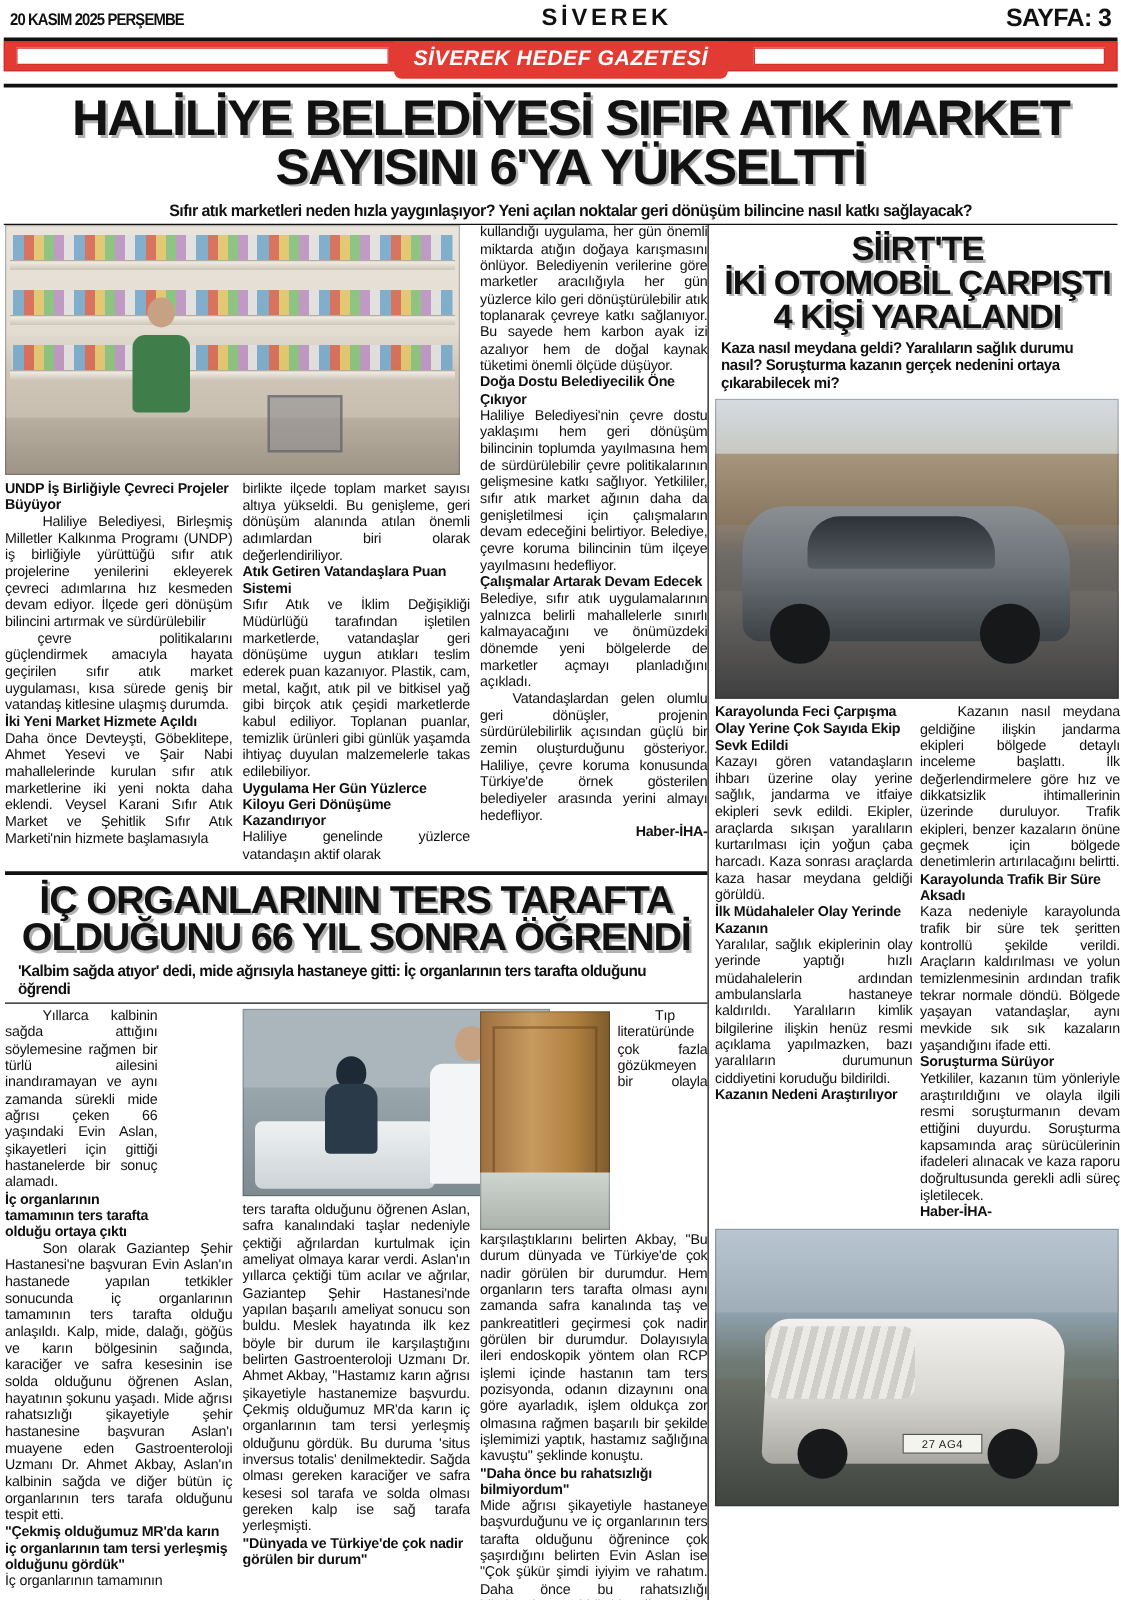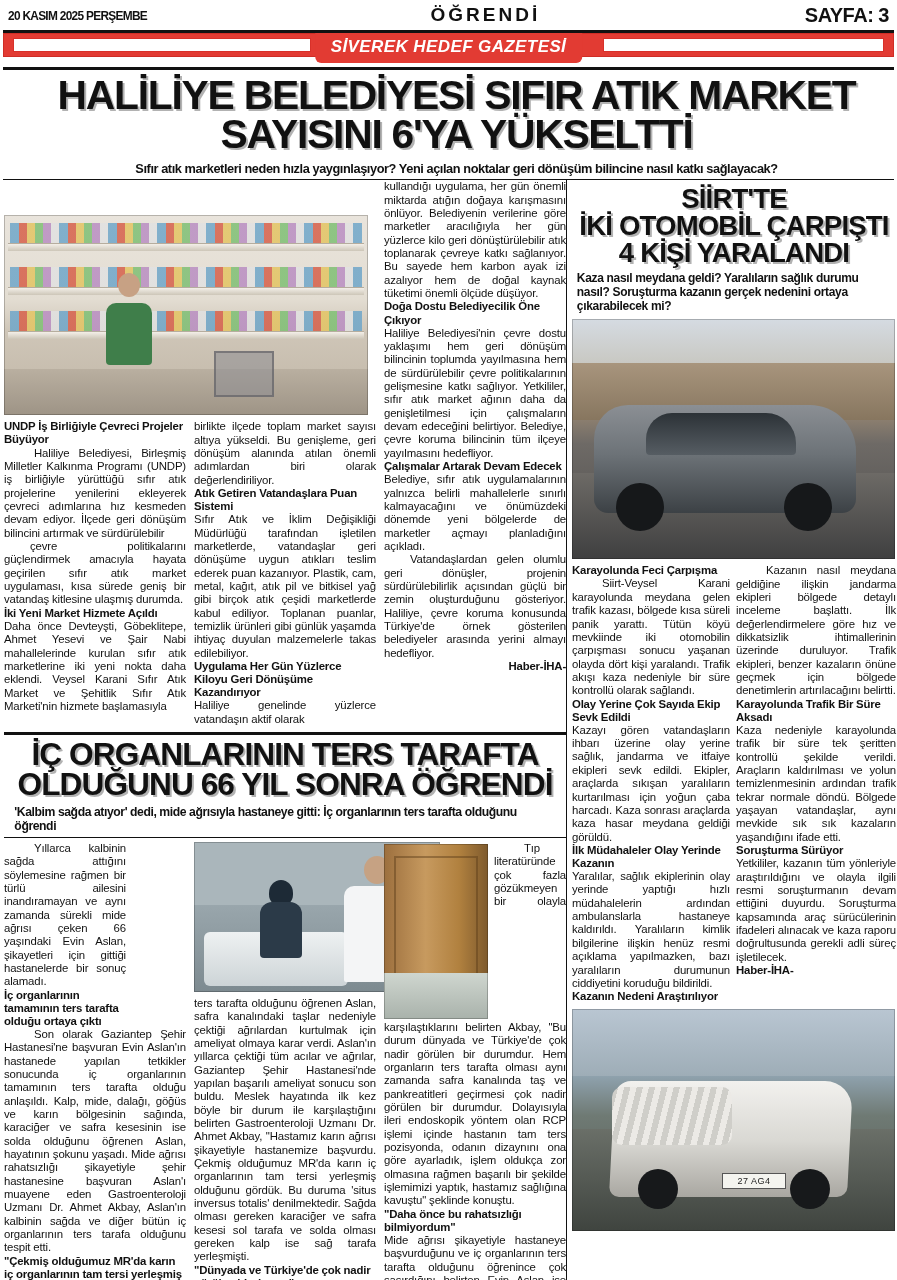--- a/index.html
+++ b/index.html
@@ -283,21 +283,21 @@
     background: linear-gradient(180deg,#cfd6cf,#a9b2ab); }
 
   
   .lead-ind { text-indent: 30px; }
 </style>
 </head>
 <body>
 
 <div class="masthead">
   <div class="mast-date">20 KASIM 2025 PERŞEMBE</div>
-  <div class="mast-center">ÖĞRENDİ</div>
+  <div class="mast-center">SİVEREK</div>
   <div class="mast-page">SAYFA: 3</div>
 </div>
 
 <div class="rule-thick"></div>
 
 <div class="banner-wrap">
   <div class="banner-bar"></div>
   <div class="banner-inner-left"></div>
   <div class="banner-inner-right"></div>
   <div class="banner-tab">
@@ -316,21 +316,21 @@
 </div>
 
 <div class="rule-thin"></div>
 
 <div class="page-body">
 
   <div class="left-zone">
 
     <div class="cols3">
 
-      <div style="width:372px;margin-top:35px;">
+      <div style="width:372px;">
         <div class="ph img-market">
           <div class="floor"></div>
           <div class="shelf" style="top:28px;"></div>
           <div class="goods" style="top:8px;"></div>
           <div class="shelf" style="top:72px;"></div>
           <div class="goods" style="top:52px;"></div>
           <div class="shelf" style="top:116px;"></div>
           <div class="goods" style="top:96px;"></div>
           <div class="person">
             <div class="torso"></div>
@@ -436,21 +436,20 @@
       <div class="road"></div>
       <div class="carbody"></div>
       <div class="glass"></div>
       <div class="wheel w1"></div>
       <div class="wheel w2"></div>
     </div>
 
     <div class="cols3" style="gap:6px; margin-top:5px;">
       <div style="width:158px;">
         <p class="sh">Karayolunda Feci Çarpışma</p>
-        <p class="bt lead-ind">Siirt-Veysel Karani karayolunda meydana gelen trafik kazası, bölgede kısa süreli panik yarattı. Tütün köyü mevkiinde iki otomobilin çarpışması sonucu yaşanan olayda dört kişi yaralandı. Trafik akışı kaza nedeniyle bir süre kontrollü olarak sağlandı.</p>
         <p class="sh">Olay Yerine Çok Sayıda Ekip Sevk Edildi</p>
         <p class="bt">Kazayı gören vatandaşların ihbarı üzerine olay yerine sağlık, jandarma ve itfaiye ekipleri sevk edildi. Ekipler, araçlarda sıkışan yaralıların kurtarılması için yoğun çaba harcadı. Kaza sonrası araçlarda kaza hasar meydana geldiği görüldü.</p>
         <p class="sh">İlk Müdahaleler Olay Yerinde Kazanın</p>
         <p class="bt">Yaralılar, sağlık ekiplerinin olay yerinde yaptığı hızlı müdahalelerin ardından ambulanslarla hastaneye kaldırıldı. Yaralıların kimlik bilgilerine ilişkin henüz resmi açıklama yapılmazken, bazı yaralıların durumunun ciddiyetini koruduğu bildirildi.</p>
         <p class="sh">Kazanın Nedeni Araştırılıyor</p>
       </div>
       <div style="width:160px;">
         <p class="bt lead-ind">Kazanın nasıl meydana geldiğine ilişkin jandarma ekipleri bölgede detaylı inceleme başlattı. İlk değerlendirmelere göre hız ve dikkatsizlik ihtimallerinin üzerinde duruluyor. Trafik ekipleri, benzer kazaların önüne geçmek için bölgede denetimlerin artırılacağını belirtti.</p>
         <p class="sh">Karayolunda Trafik Bir Süre Aksadı</p>
         <p class="bt">Kaza nedeniyle karayolunda trafik bir süre tek şeritten kontrollü şekilde verildi. Araçların kaldırılması ve yolun temizlenmesinin ardından trafik tekrar normale döndü. Bölgede yaşayan vatandaşlar, aynı mevkide sık sık kazaların yaşandığını ifade etti.</p>

